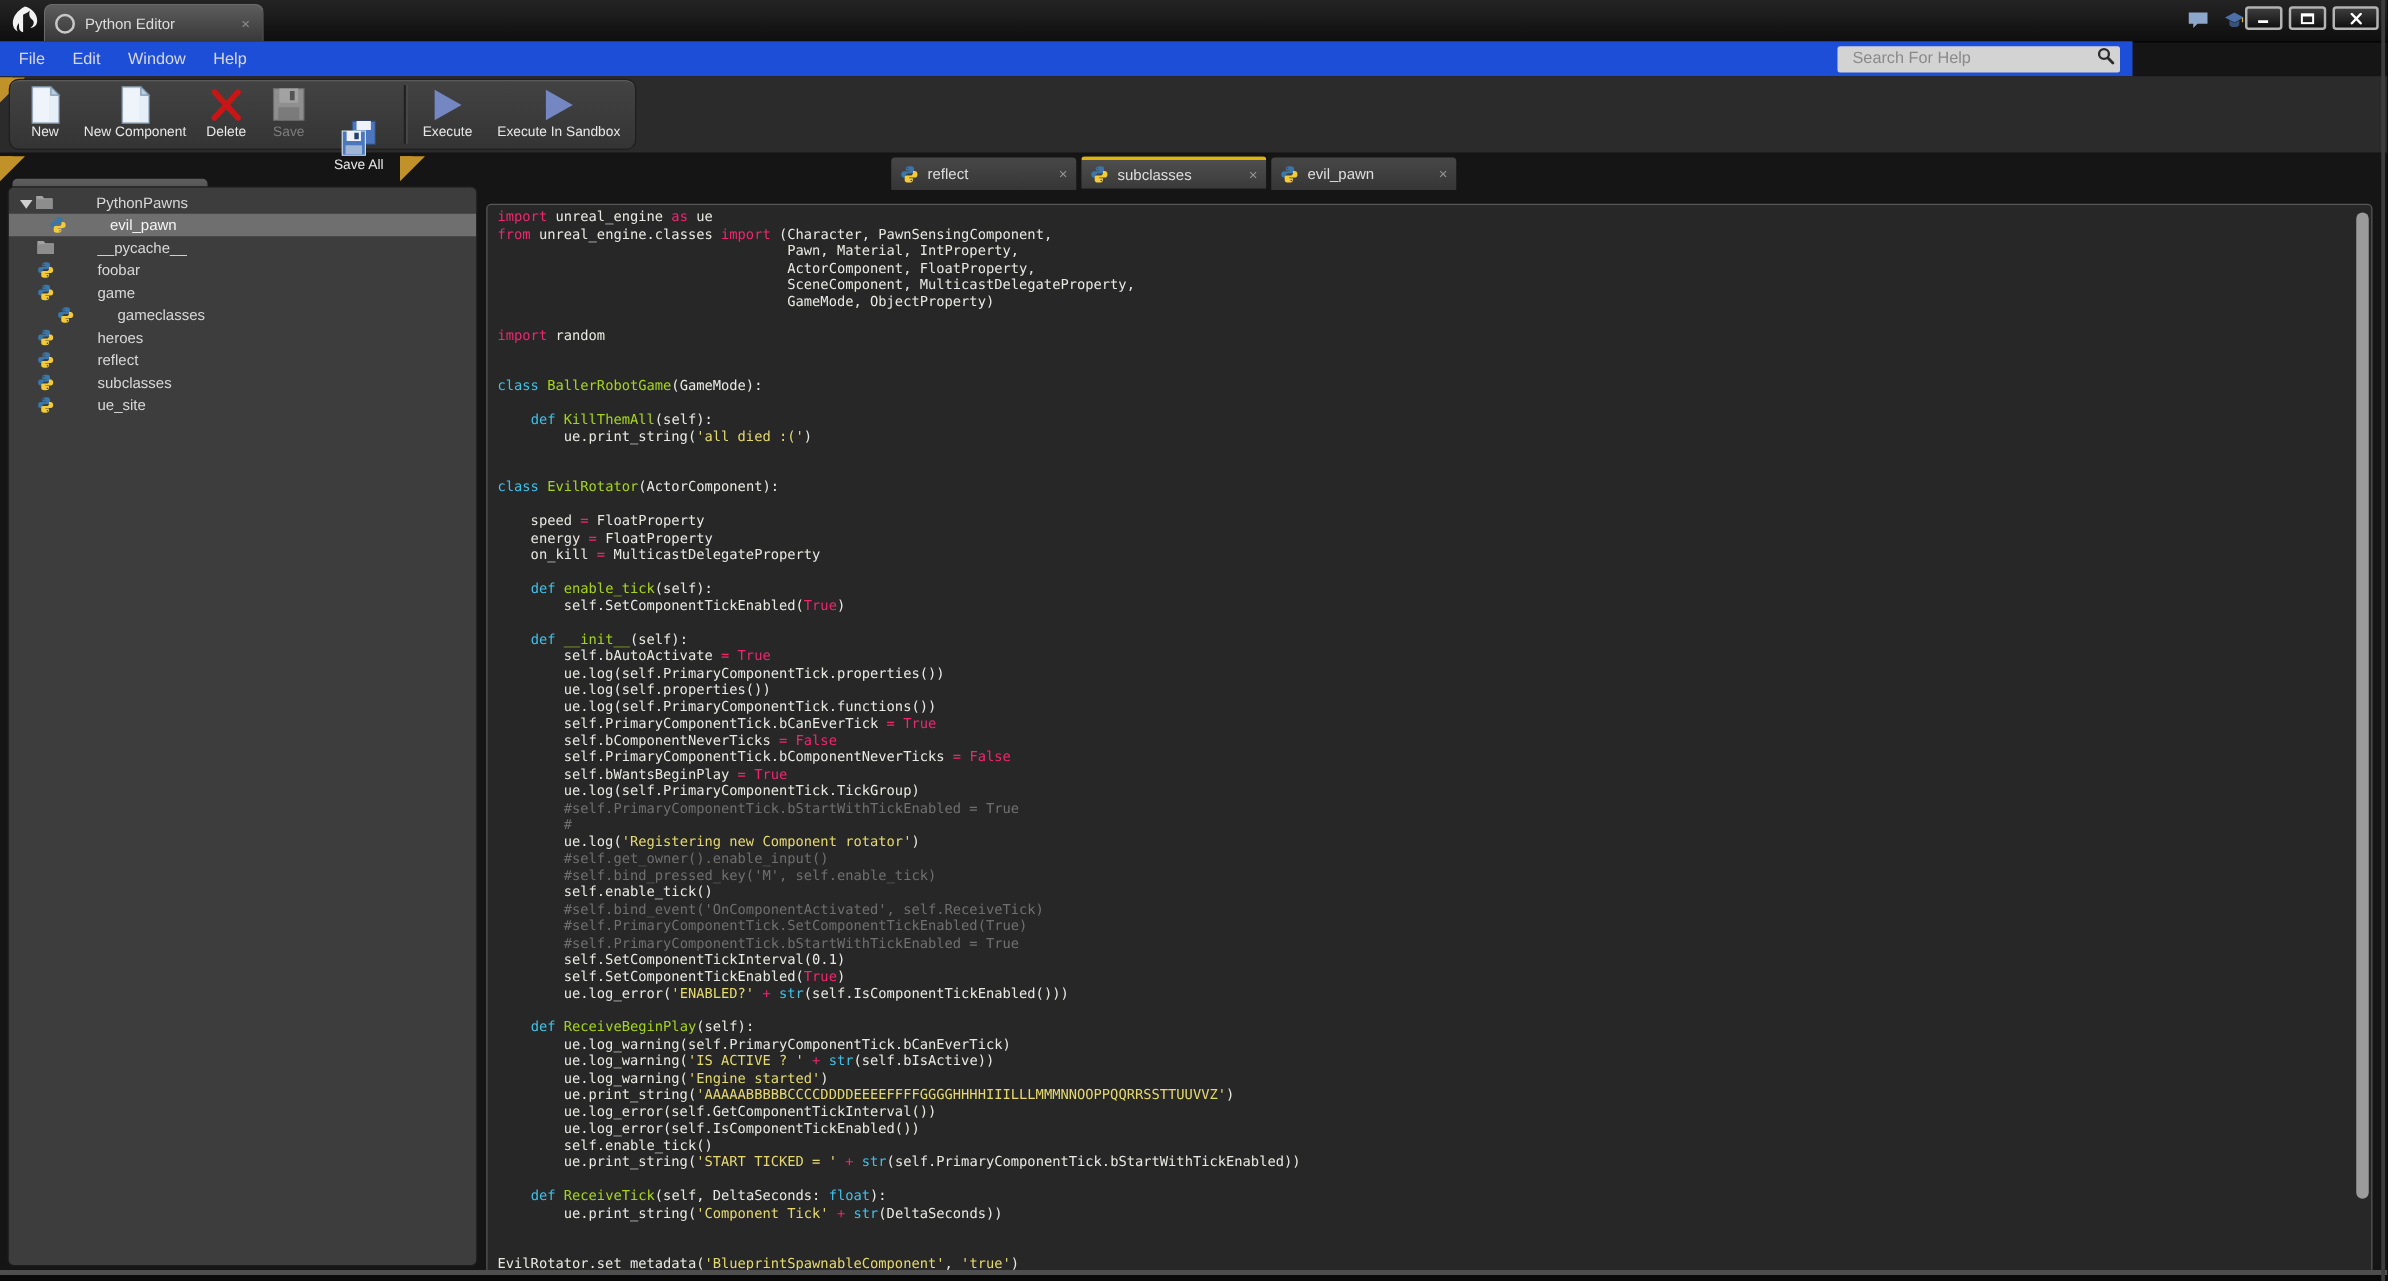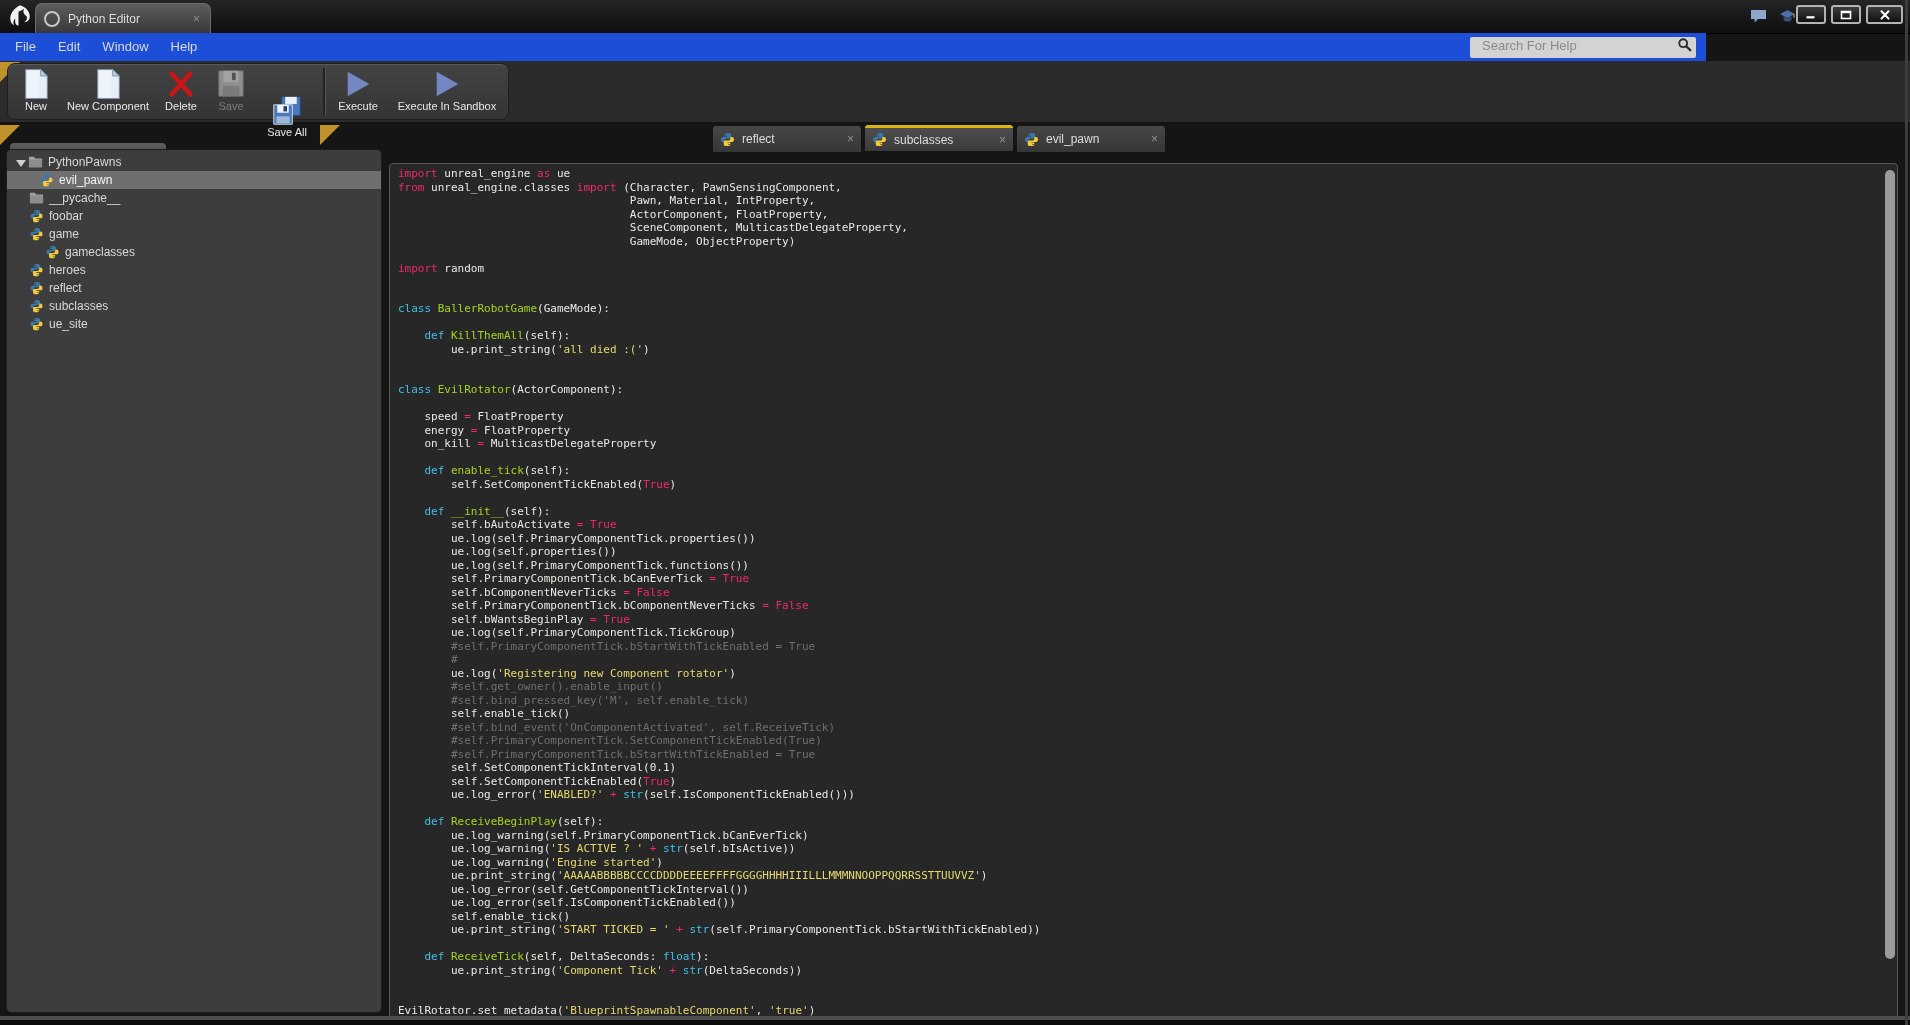--- a/index.html
+++ b/index.html
@@ -63,21 +63,21 @@
   .etab-close{color:#959595;font-size:12px;}
   
   .project-box{position:absolute;left:6px;top:149px;width:376px;height:864px;background:#3d3d3d;
                border:1px solid #1c1c1c;border-radius:5px;box-sizing:border-box;overflow:hidden;}
   .project-tree{padding-top:3px;}
   .tree-row{height:18px;display:flex;align-items:center;color:#d8d8d8;font-size:12px;white-space:nowrap;}
   .tree-row.selected{background:#6f6f6f;color:#f5f5f5;}
   .tree-arrow{width:12px;height:10px;margin-right:1px;flex:0 0 auto;}
   .tree-icon{width:15px;height:14px;margin-right:5px;flex:0 0 auto;display:flex;align-items:center;}
   .tree-icon svg{width:15px;height:14px;}
-  .tree-label{line-height:18px;}
+  .tree-label{line-height:18px;margin-left:29px;}
   
   .code-box{position:absolute;left:389px;top:151px;width:1509px;height:863px;background:#272727;
             border:1px solid #575757;border-radius:4px;box-sizing:border-box;overflow:hidden;margin-top:12px;}
   .code-area{position:absolute;left:0;top:0;right:14px;bottom:0;overflow:hidden;padding:3px 0 0 8px;}
   .code-line{font-family:"DejaVu Sans Mono","Liberation Mono",monospace;font-size:11px;line-height:13.5px;
              height:13.5px;white-space:pre;color:var(--tk-p);}
   .tk-p{color:var(--tk-p);} .tk-k{color:var(--tk-k);} .tk-b{color:var(--tk-b);}
   .tk-d{color:var(--tk-d);} .tk-s{color:var(--tk-s);} .tk-c{color:var(--tk-c);}
   .vscroll{position:absolute;right:2px;top:6px;width:10px;height:789px;background:#9b9b9b;border-radius:5px;}
   

